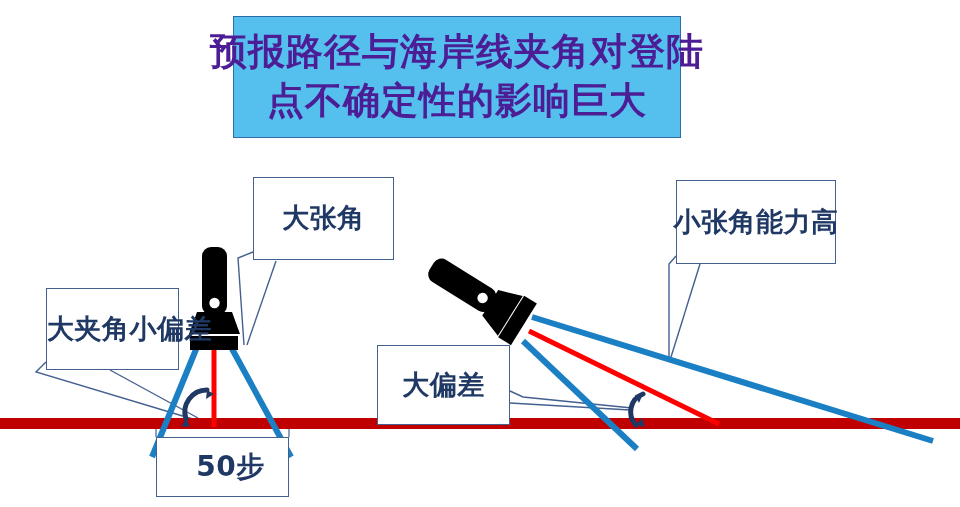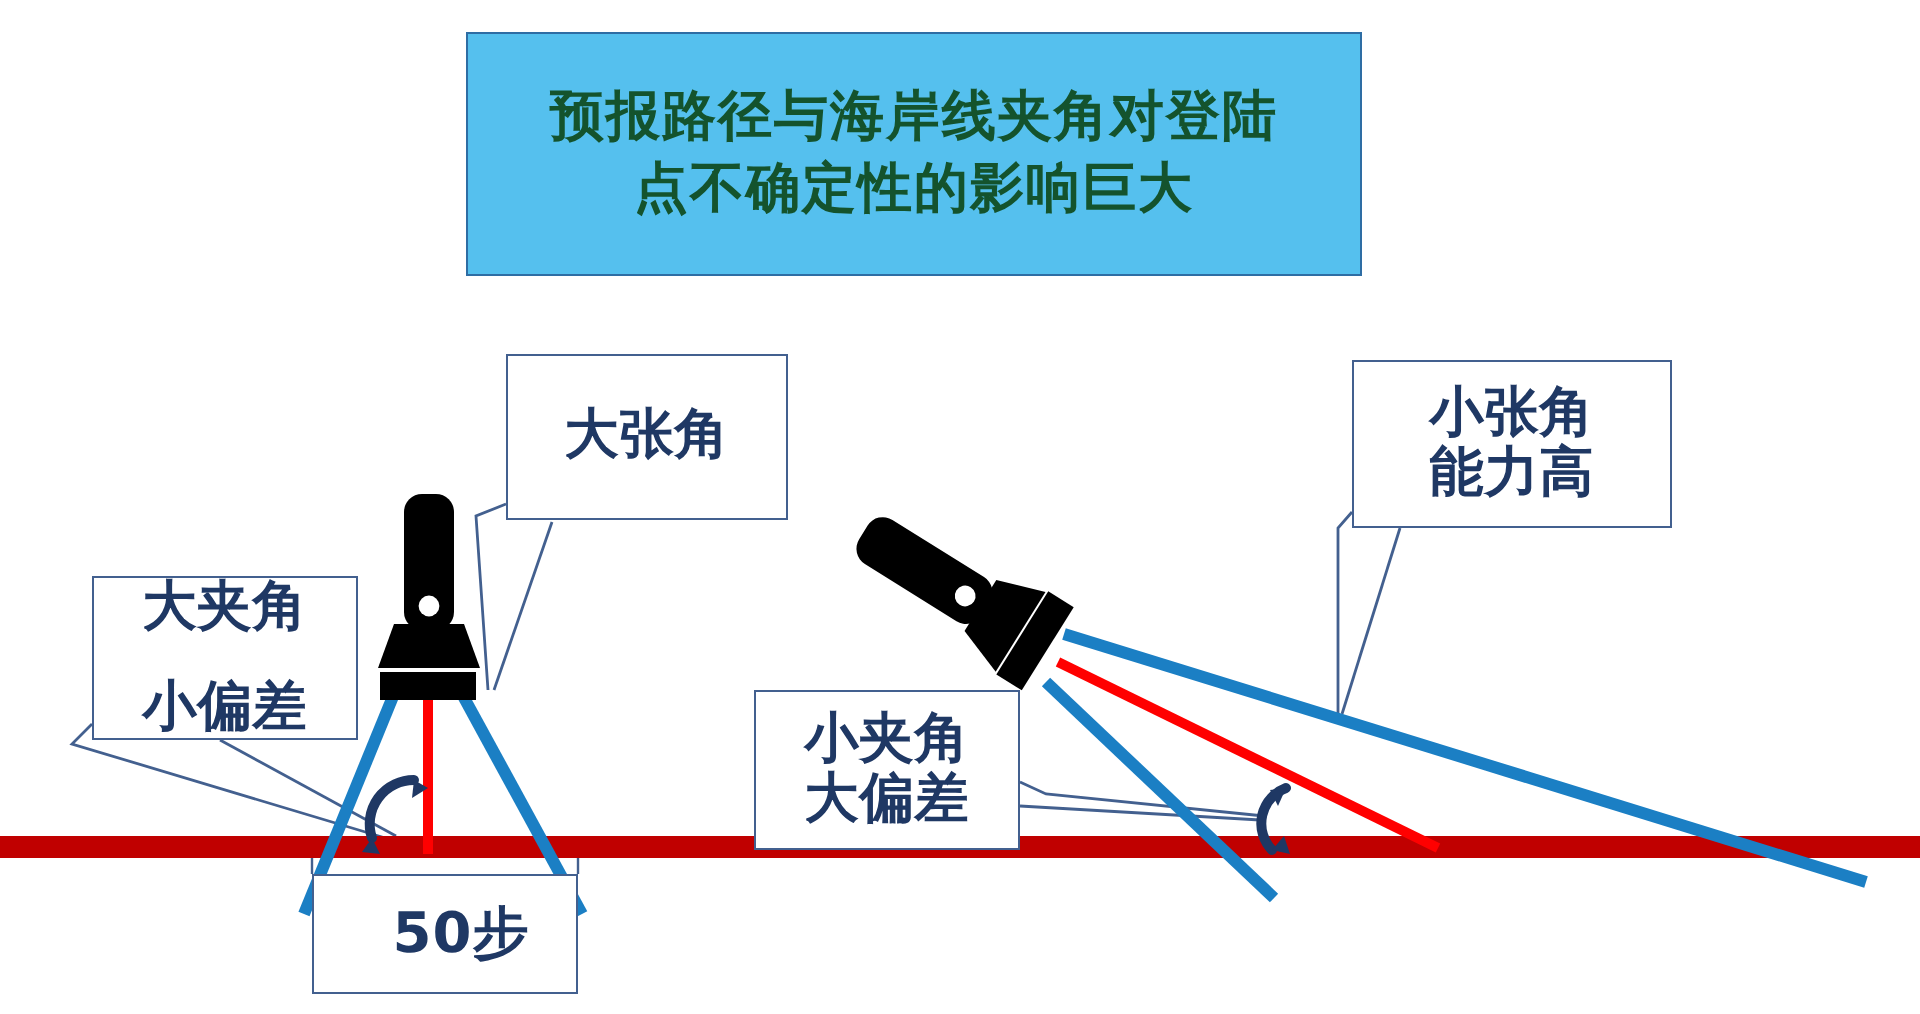--- a/index.html
+++ b/index.html
@@ -29,21 +29,21 @@
     left: 0;
     top: 0;
     width: 960px;
     height: 507px;
     pointer-events: none;
   }
   .callout {
     position: absolute;
     box-sizing: border-box;
     display: flex;
-    flex-direction: column;
+    flex-direction: row;
     align-items: center;
     justify-content: center;
     text-align: center;
     background: #ffffff;
     border: 1.3px solid #43608f;
     color: #1f3864;
     font-weight: bold;
     line-height: 1.12;
     letter-spacing: 0.5px;
   }
@@ -58,22 +58,22 @@
     width: 448px;
     height: 122px;
     box-sizing: border-box;
     background: #55c0ee;
     border: 1.6px solid #2e6da4;
     display: flex;
     flex-direction: column;
     align-items: center;
     justify-content: center;
     text-align: center;
-    color: #14532d;
-    font-size: 27px;
+    color: #4c1d95;
+    font-size: 37px;
     font-weight: bold;
     line-height: 1.32;
     letter-spacing: 1px;
   }
   #title-box span { display: block; white-space: nowrap; }
 
   #cal-large-spread { left: 253px; top: 177px; width: 141px; height: 83px; font-size: 27px; }
   #cal-small-spread { left: 676px; top: 180px; width: 160px; height: 84px; font-size: 27px; }
   #cal-large-angle  { left: 46px;  top: 288px; width: 133px; height: 82px; font-size: 27px; justify-content: space-between; }
   #cal-small-angle  { left: 377px; top: 345px; width: 133px; height: 80px; font-size: 27px; }
@@ -191,21 +191,20 @@
     <span>小张角</span>
     <span>能力高</span>
   </div>
 
   <div class="callout" id="cal-large-angle">
     <span>大夹角</span>
     <span>小偏差</span>
   </div>
 
   <div class="callout" id="cal-small-angle">
-    <span>小夹角</span>
     <span>大偏差</span>
   </div>
 
   <div class="callout" id="steps-left">
     <span>50步</span>
   </div>
 
 
 
 </div>

